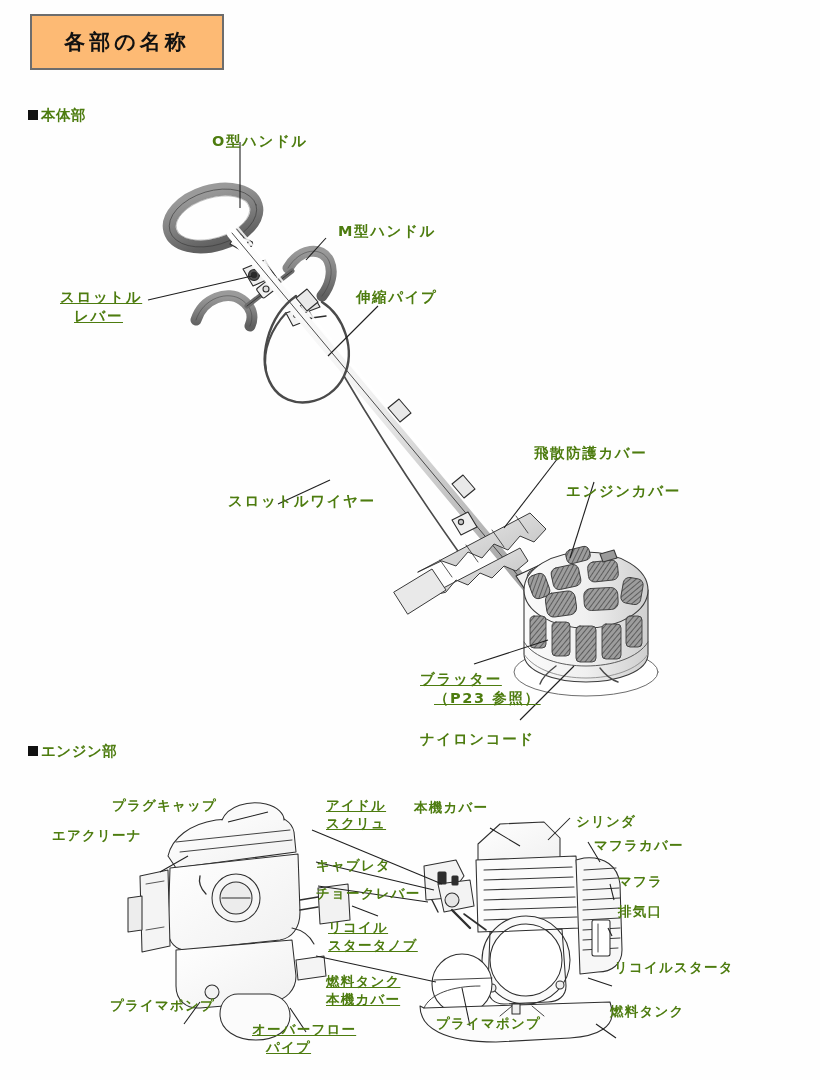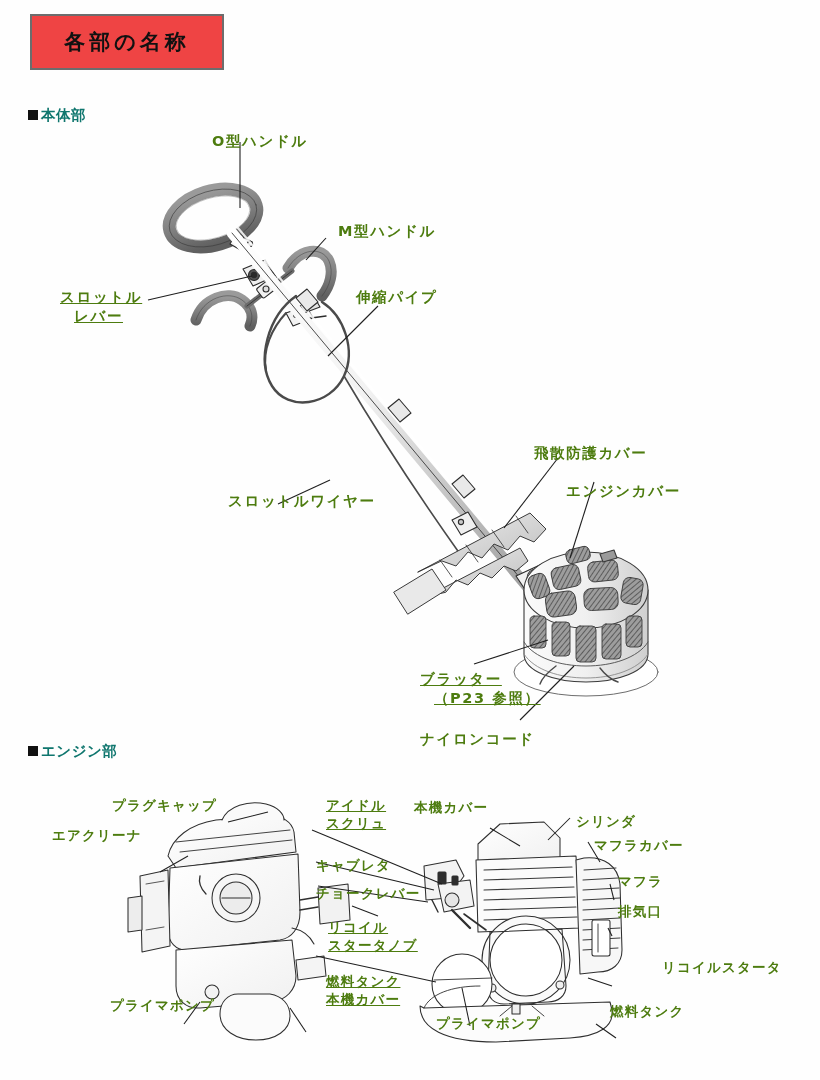--- a/index.html
+++ b/index.html
@@ -24,41 +24,41 @@
   }
 
   
   #title-box {
     position: absolute;
     left: 30px;
     top: 14px;
     width: 194px;
     height: 56px;
     border: 2px solid #6d6d6d;
-    background: #ef4444;
+    background: #fdba74;
     box-sizing: border-box;
   }
   #title-text {
     position: absolute;
     left: 0; right: 0; top: 50%;
     transform: translateY(-50%);
     text-align: center;
     font-size: 21px;
     font-weight: 700;
     letter-spacing: 4px;
     color: #111;
   }
 
   
   .section-heading {
     position: absolute;
     font-size: 14.5px;
     font-weight: 700;
     letter-spacing: 0.5px;
-    color: #0f766e;
+    color: #4d7c0f;
     white-space: nowrap;
   }
   .section-heading .sq {
     display: inline-block;
     width: 10px;
     height: 10px;
     background: #111;
     margin-right: 3px;
     vertical-align: baseline;
   }
@@ -513,26 +513,30 @@
 
   <div class="label sm" style="left:326px; top:972px;">
     <span class="l2">燃料タンク</span>
     <span class="l2">本機カバー</span>
   </div>
 
   <div class="label sm" style="left:110px; top:996px;">
     <span>プライマポンプ</span>
   </div>
 
+  <div class="label sm" style="left:252px; top:1020px;">
+    <span class="l2">オーバーフロー</span>
+    <span class="l2 indent">パイプ</span>
+  </div>
 
   <div class="label sm" style="left:436px; top:1014px;">
     <span>プライマポンプ</span>
   </div>
 
-  <div class="label sm" style="left:614px; top:958px;margin-left:48px;">
+  <div class="label sm" style="left:614px; top:958px;">
     <span>リコイルスタータ</span>
   </div>
 
   <div class="label sm" style="left:610px; top:1002px;">
     <span>燃料タンク</span>
   </div>
 
 </div>
 
 </body></html>

